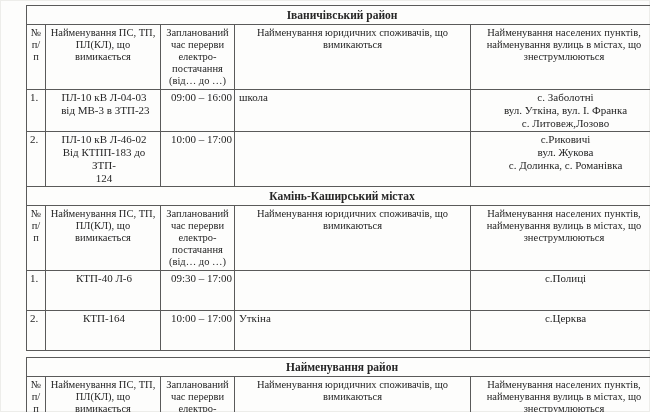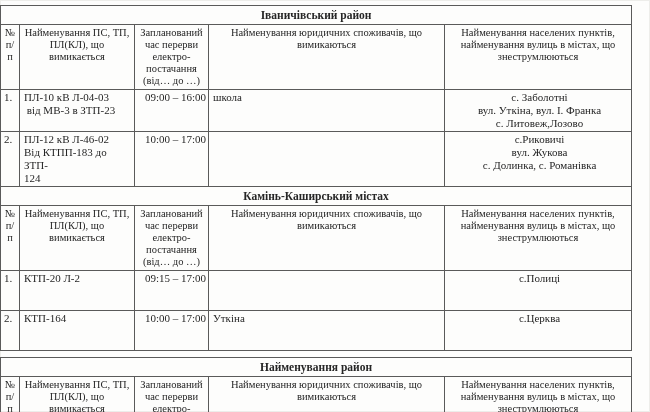--- a/index.html
+++ b/index.html
@@ -7,21 +7,21 @@
     width: 650px; height: 412px;
     background: #fdfdfc;
     overflow: hidden;
     font-family: "Liberation Serif", "DejaVu Serif", serif;
     color: #262626;
   }
   .page {
     position: relative;
     width: 650px; height: 412px;
     box-sizing: border-box;
-    padding: 5px 0 0 0;
+    padding: 5px 0 0 26px;
     box-shadow: inset 0 0 0 1px #ededea;
     overflow: hidden;
   }
   table.t {
     border-collapse: collapse;
     table-layout: fixed;
     width: 631px;
   }
   table.t td, table.t th {
     border: 1px solid #5a5a5a;
@@ -53,21 +53,21 @@
   }
   tr.data-row { height: 40px; }
   td.d {
     font-size: 11px;
     line-height: 13px;
     vertical-align: top;
     padding: 1px 2px;
     white-space: pre-line;
   }
   td.dnum  { text-align: left; padding-left: 3px; }
-  td.dfac  { text-align: left; padding-left: 4px; }
+  td.dfac  { text-align: center; padding-left: 4px; }
   td.dtime { text-align: right; }
   td.dcons { text-align: left; padding-left: 4px; margin-top: 13px; }
   td.dset  { text-align: center; padding-left: 5px; }
 
   table.t2 { margin-top: -1px; }
   table.t3 { margin-top: 6px; }
 </style>
 </head>
 <body>
 
@@ -108,21 +108,21 @@
         <td class="d dfac">ПЛ-10 кВ Л-04-03
 &nbsp;від МВ-3 в ЗТП-23</td>
         <td class="d dtime">09:00 – 16:00</td>
         <td class="d dcons">школа</td>
         <td class="d dset">с. Заболотні
 вул. Уткіна, вул. І. Франка
 с. Литовеж,Лозово</td>
       </tr>
       <tr class="data-row">
         <td class="d dnum">2.</td>
-        <td class="d dfac">ПЛ-12 кВ Л-46-02
+        <td class="d dfac">ПЛ-10 кВ Л-46-02
 Від КТПП-183 до ЗТП-
 124</td>
         <td class="d dtime">10:00 – 17:00</td>
         <td class="d dcons"></td>
         <td class="d dset">с.Риковичі
 вул. Жукова
 с. Долинка, с. Романівка</td>
       </tr>
     </tbody>
   </table>
@@ -152,22 +152,22 @@
 постачання
 (від… до …)</th>
         <th class="h">Найменування юридичних споживачів, що
 вимикаються</th>
         <th class="h">Найменування населених пунктів,
 найменування вулиць в містах, що
 знеструмлюються</th>
       </tr>
       <tr class="data-row">
         <td class="d dnum">1.</td>
-        <td class="d dfac">КТП-20 Л-2</td>
-        <td class="d dtime">09:15 – 17:00</td>
+        <td class="d dfac">КТП-40 Л-6</td>
+        <td class="d dtime">09:30 – 17:00</td>
         <td class="d dcons"></td>
         <td class="d dset">с.Полиці</td>
       </tr>
       <tr class="data-row">
         <td class="d dnum">2.</td>
         <td class="d dfac">КТП-164</td>
         <td class="d dtime">10:00 – 17:00</td>
         <td class="d dcons">Уткіна</td>
         <td class="d dset">с.Церква</td>
       </tr>

